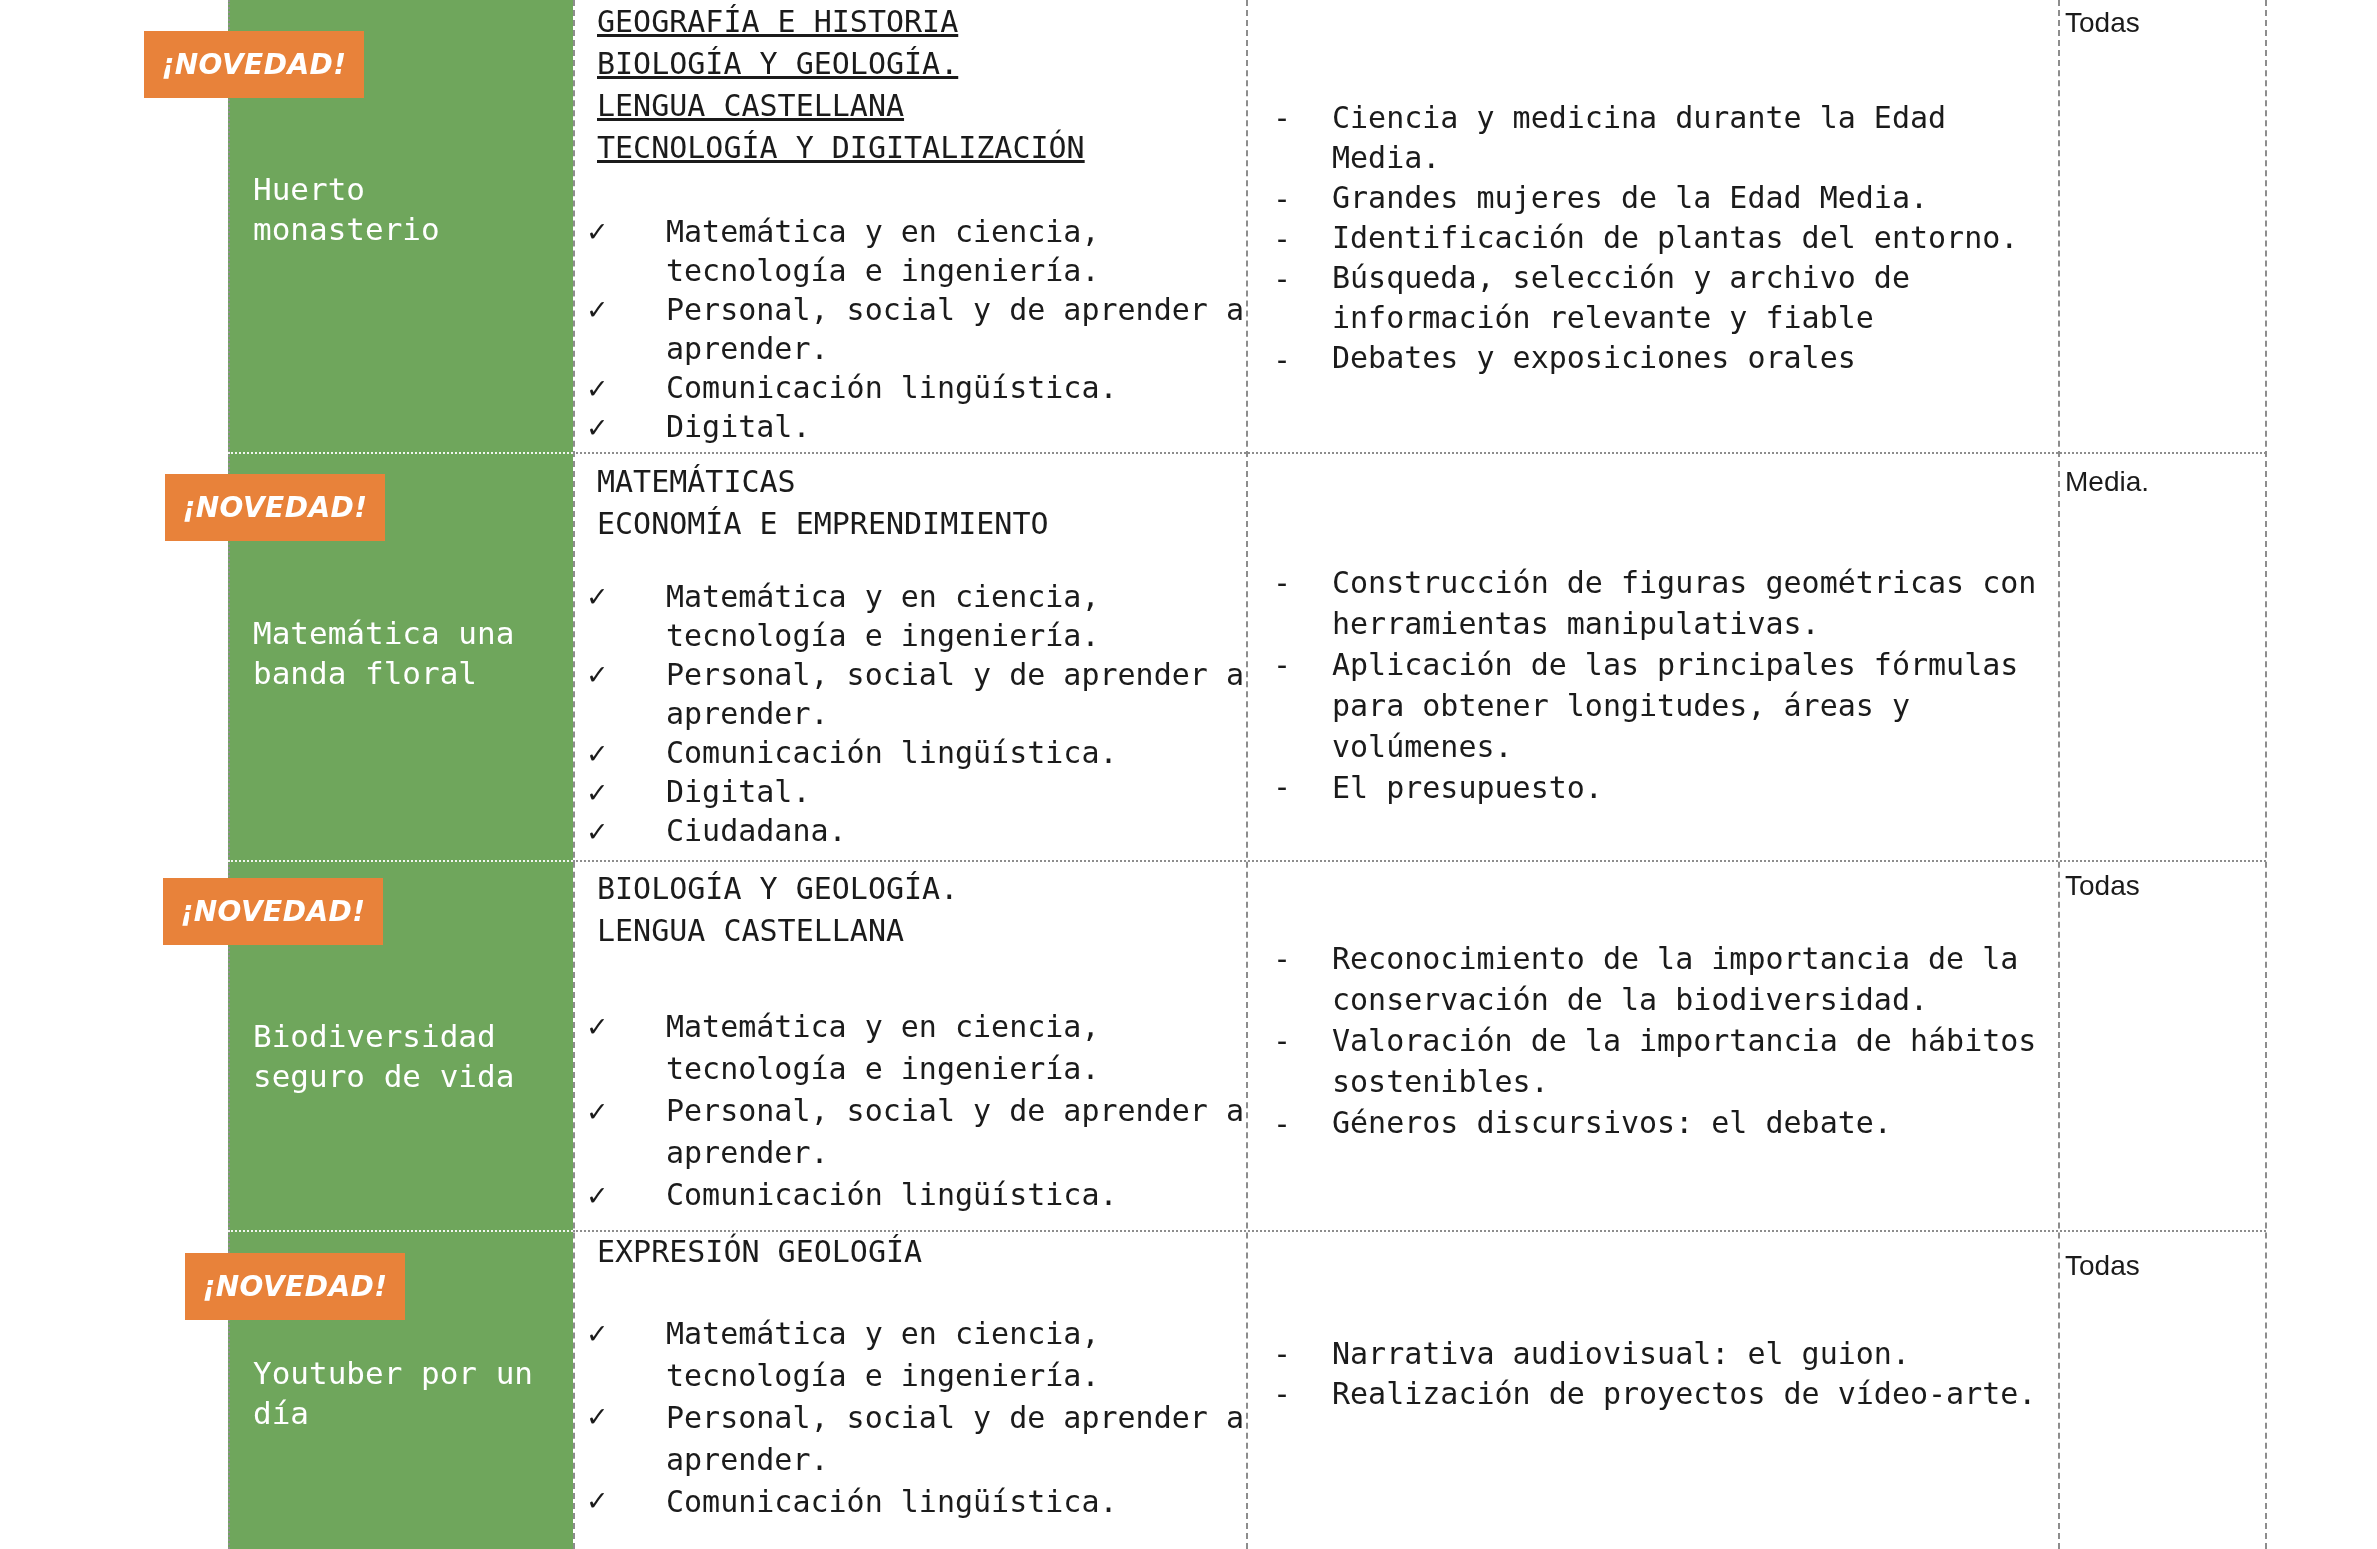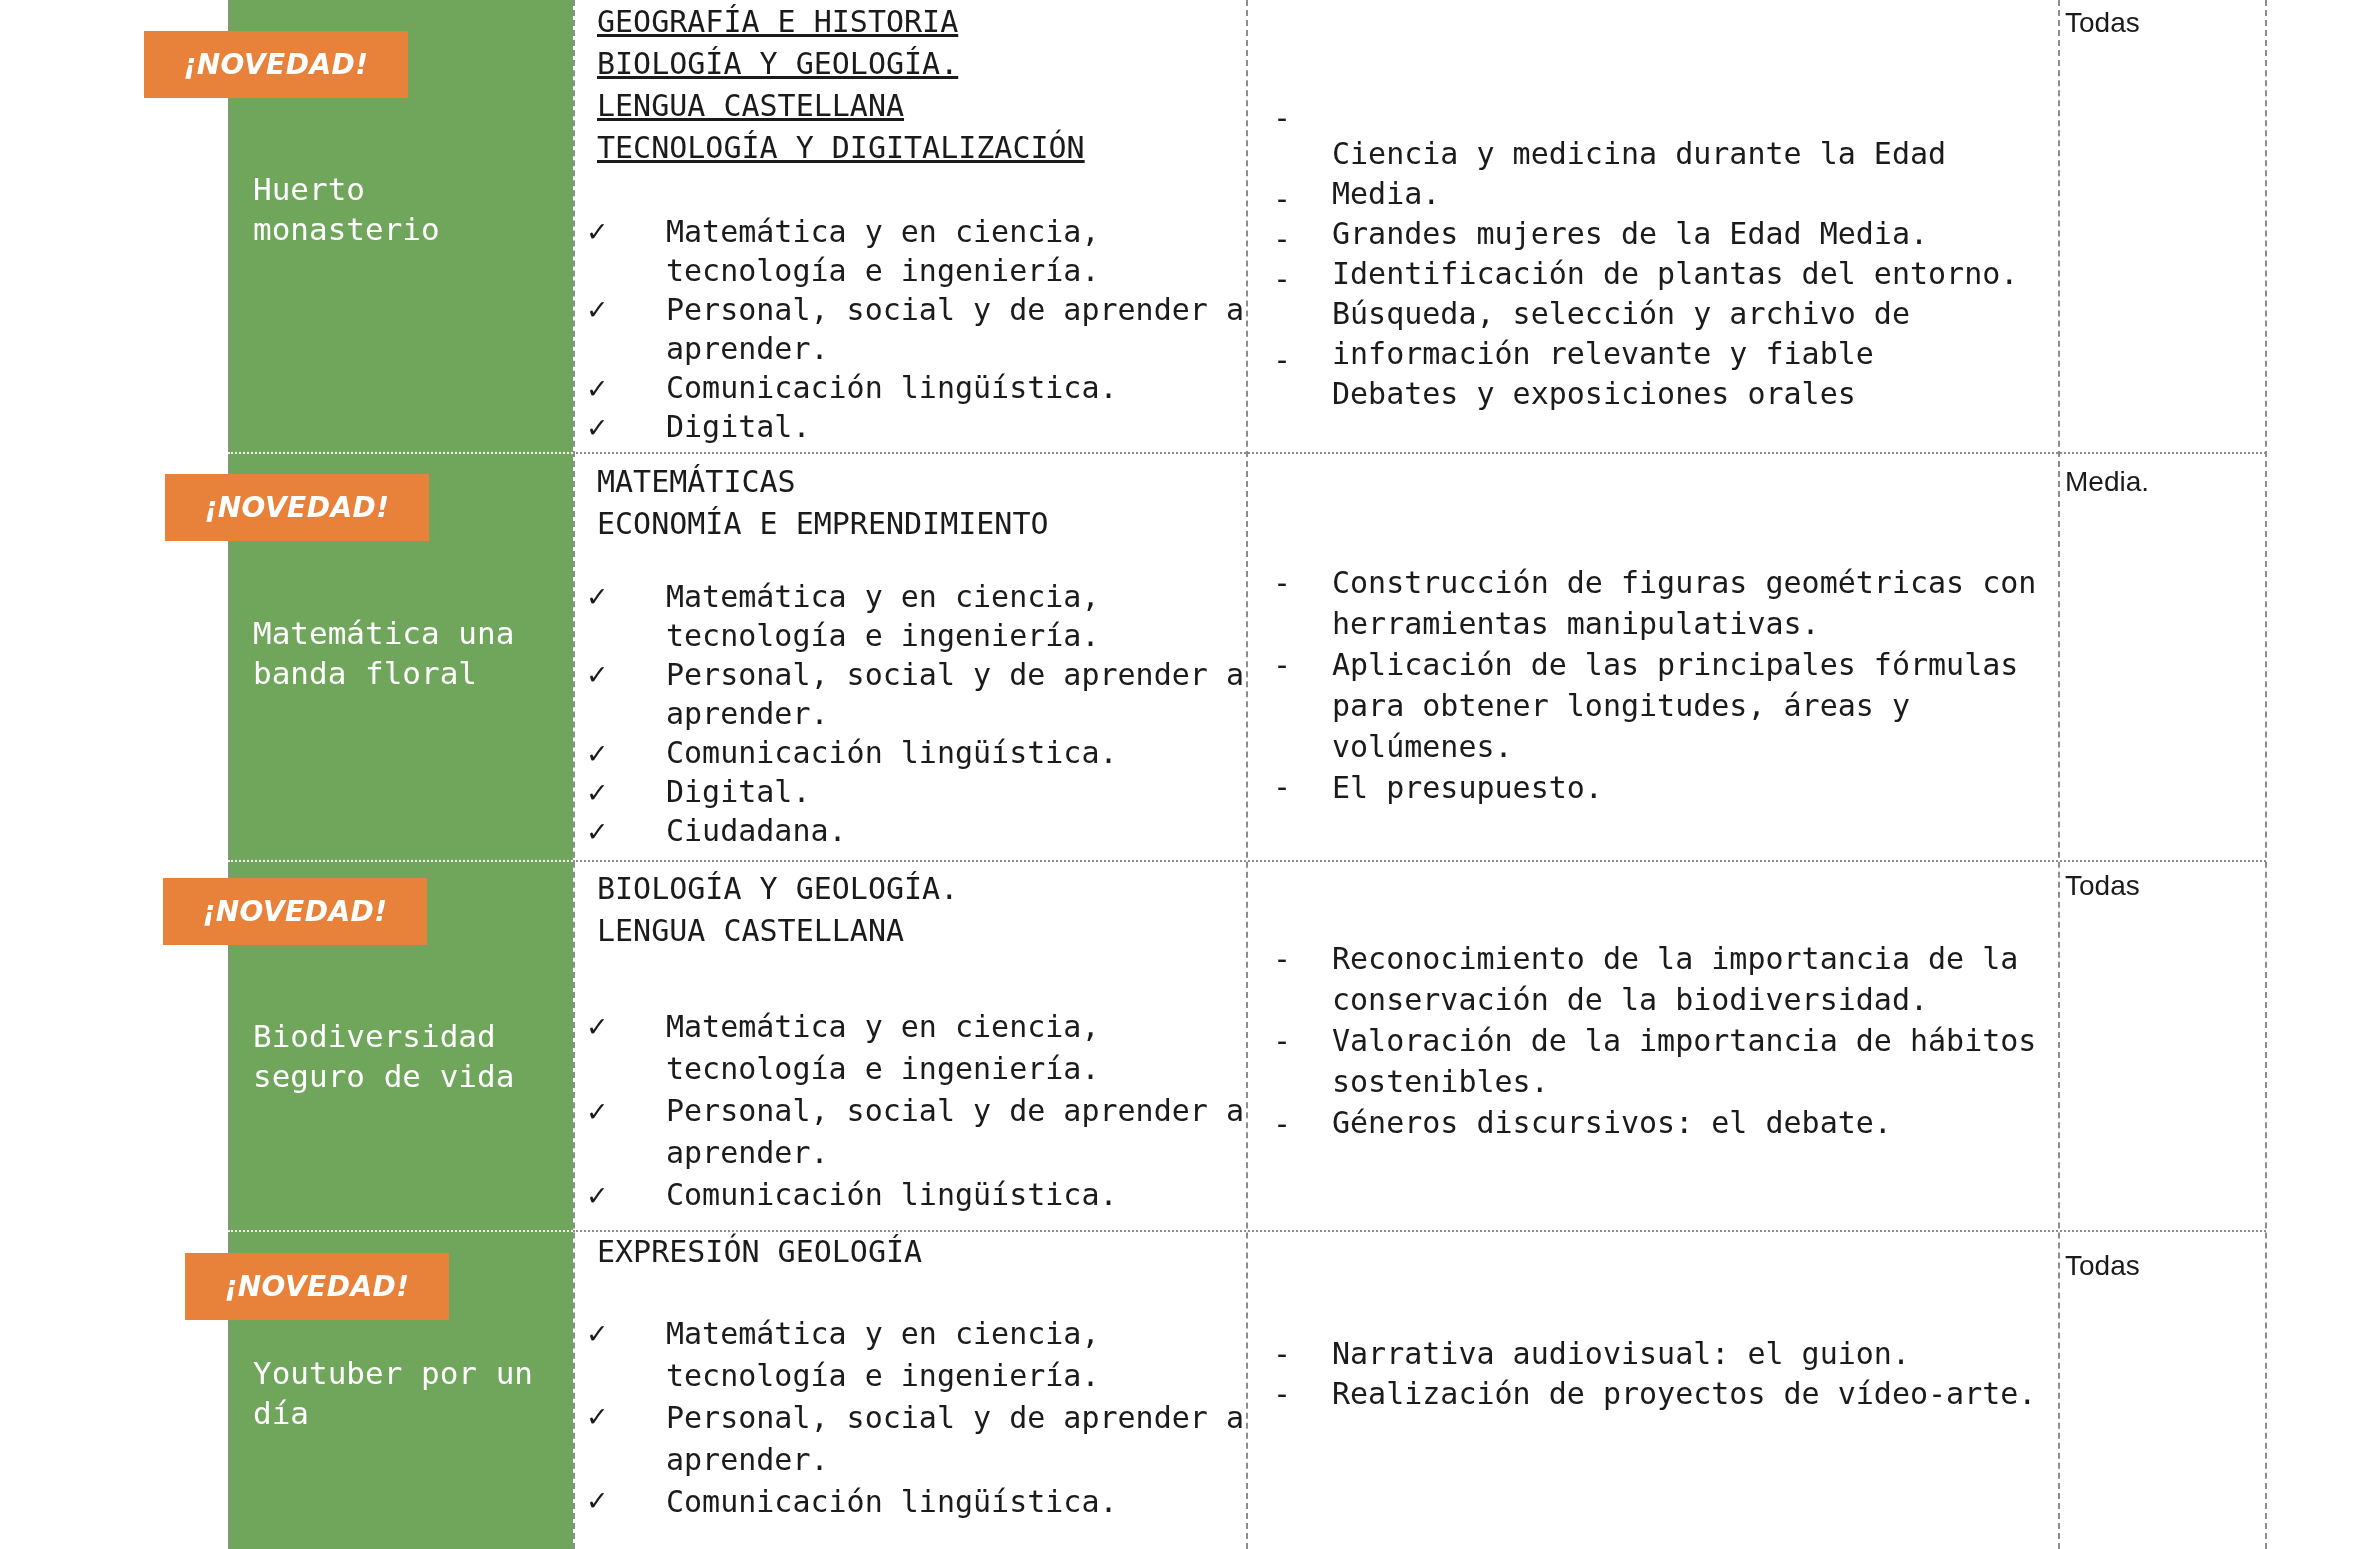--- a/index.html
+++ b/index.html
@@ -16,21 +16,21 @@
     background:#6FA65C;
   }
   .vline{position:absolute;width:0;top:0;height:1549px;}
   .vline.dotted{border-left:2.4px dotted #8d8d8d;}
   .vline.dashed{border-left:2.4px dashed #8d8d8d;}
   .hline{position:absolute;height:0;}
   .hline.gray{border-top:2.4px dotted #8d8d8d;}
   .hline.white{border-top:2.4px dotted rgba(255,255,255,0.9);}
   .badge{
     position:absolute;
-    width:264px;height:67px;
+    width:220px;height:67px;
     background:#E8823A;
     display:flex;align-items:center;justify-content:center;
     z-index:5;
   }
   .badge-text{
     font-family:"DejaVu Sans", sans-serif;
     font-weight:bold;font-style:italic;
     font-size:28px;color:#ffffff;
     letter-spacing:0.5px;
     white-space:nowrap;
@@ -101,21 +101,21 @@
 tecnología e ingeniería.
 Personal, social y de aprender a
 aprender.
 Comunicación lingüística.
 Digital.</div>
       <div class="dash-icon" style="top: 98px; line-height: 40px;">-</div>
       <div class="dash-icon" style="top: 179px; line-height: 40px;">-</div>
       <div class="dash-icon" style="top: 219px; line-height: 40px;">-</div>
       <div class="dash-icon" style="top: 259px; line-height: 40px;">-</div>
       <div class="dash-icon" style="top: 340px; line-height: 40px;">-</div>
-      <div class="body-lines" style="left: 1332px; top: 98px; line-height: 40px; margin-top: 36px;">Ciencia y medicina durante la Edad
+      <div class="body-lines" style="left: 1332px; top: 98px; line-height: 40px;">Ciencia y medicina durante la Edad
 Media.
 Grandes mujeres de la Edad Media.
 Identificación de plantas del entorno.
 Búsqueda, selección y archivo de
 información relevante y fiable
 Debates y exposiciones orales</div>
       <div class="levels" style="top: 2.9px;">Todas</div>
       <div class="badge" style="left: 165px; top: 474px;">
         <div class="badge-text">¡NOVEDAD!</div>
       </div>

